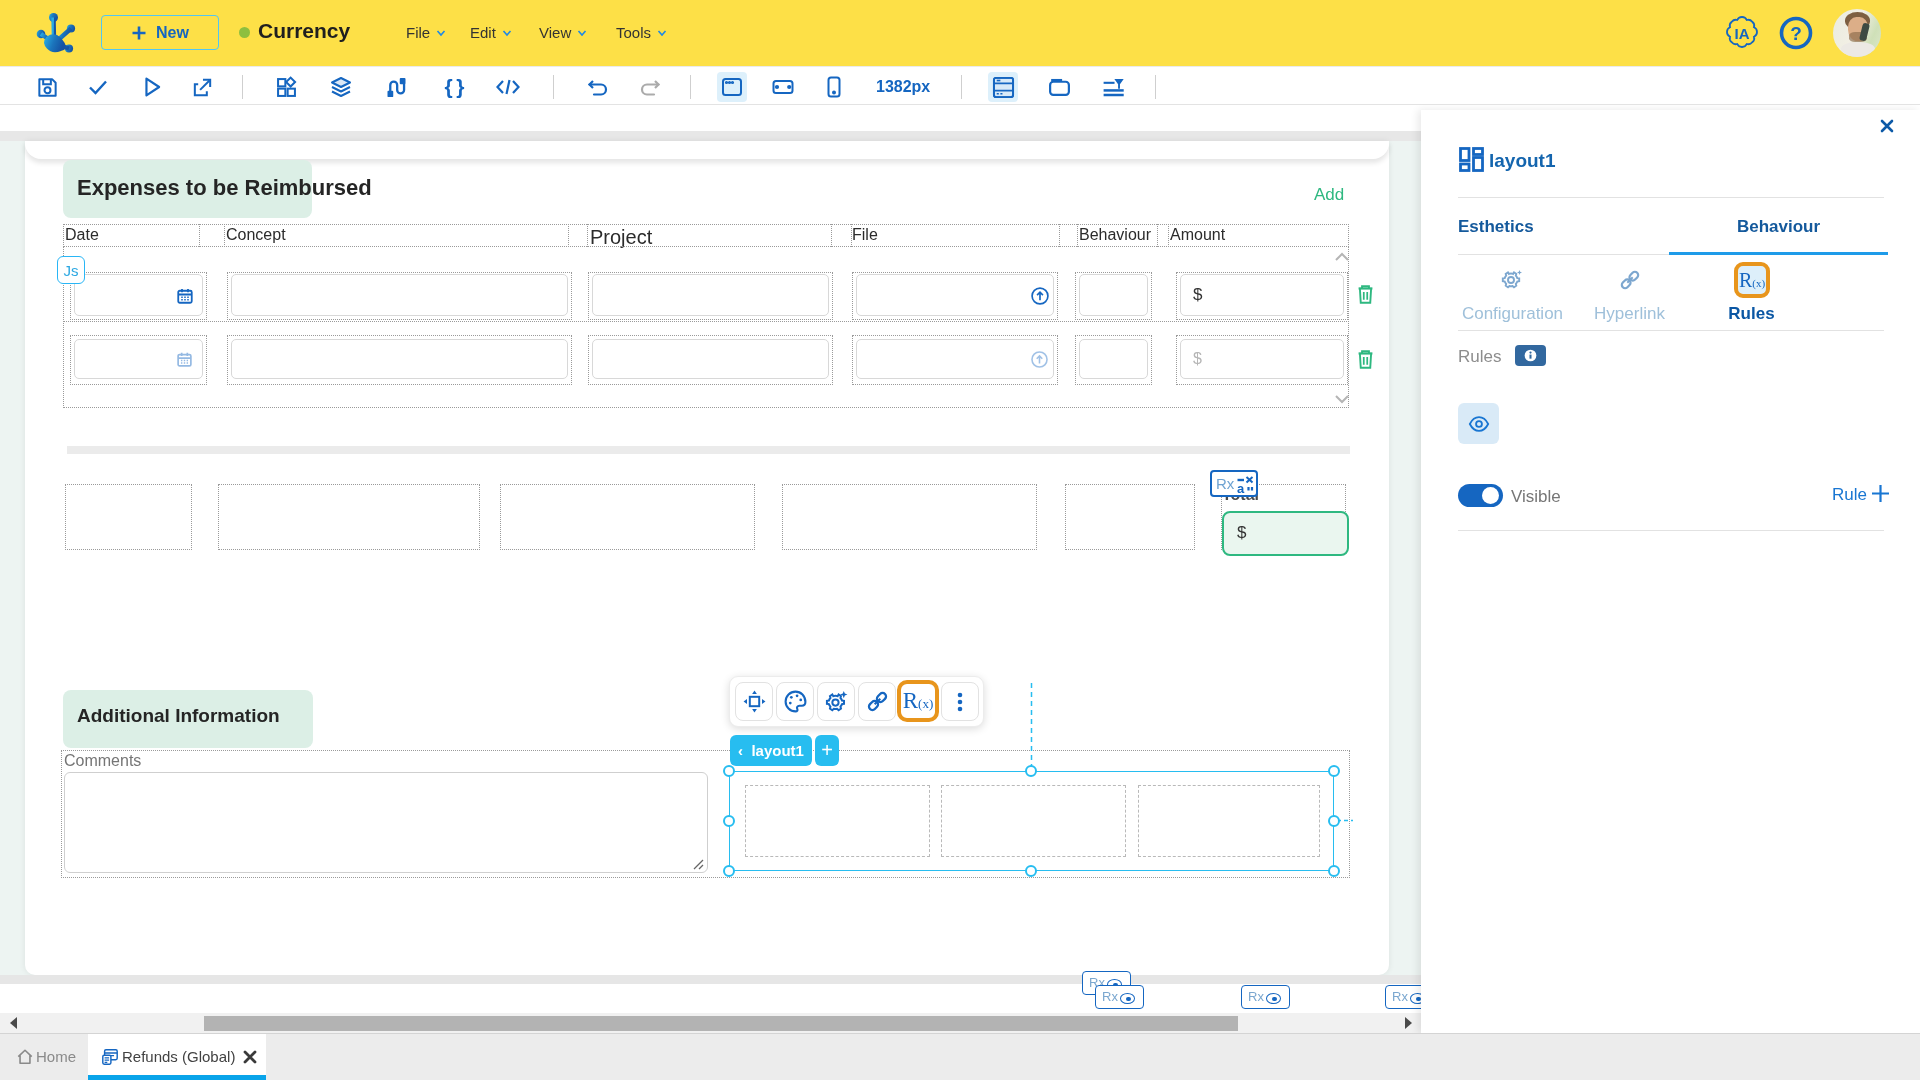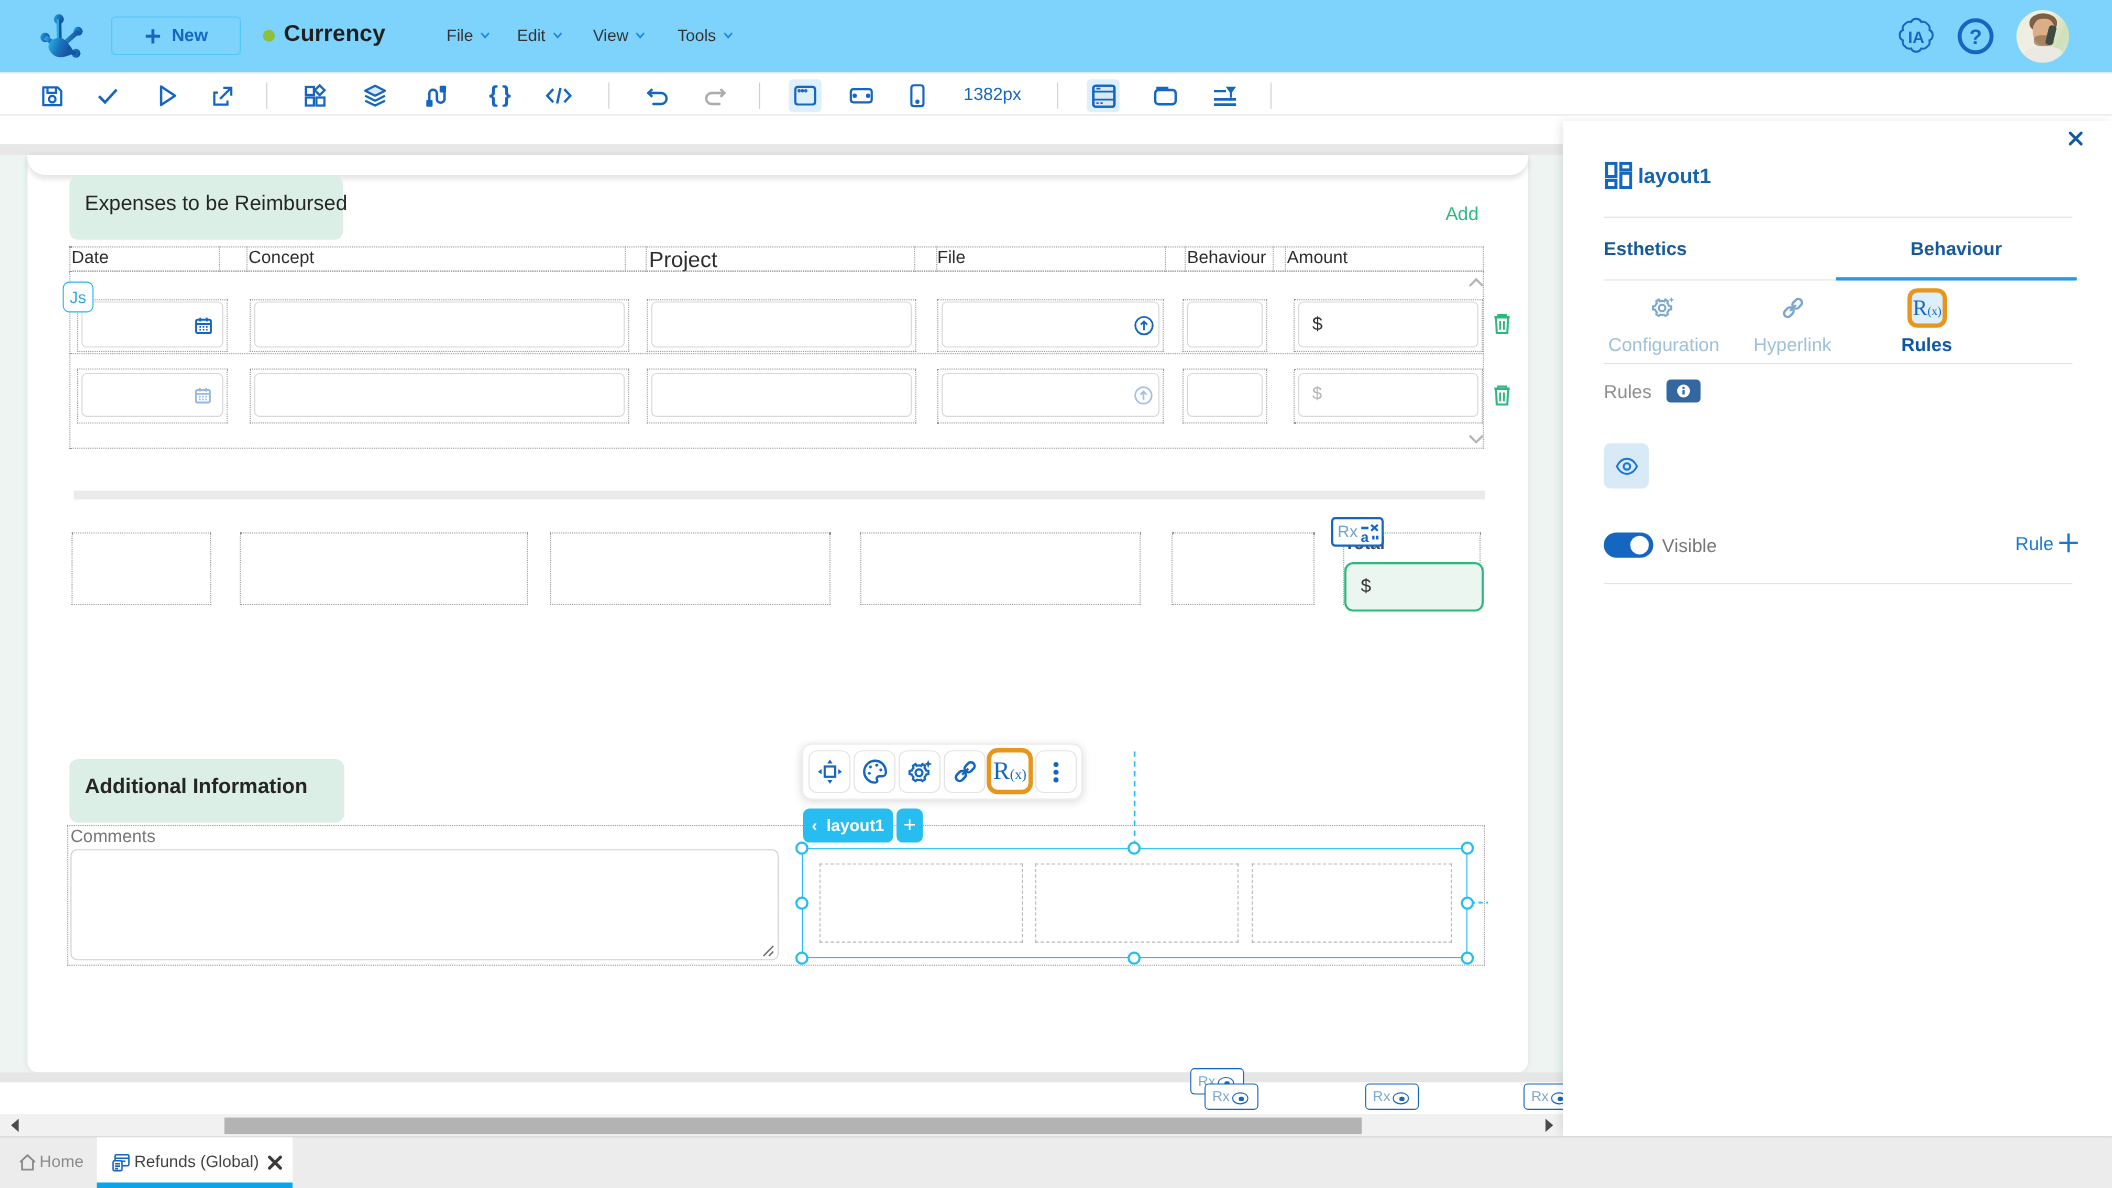--- a/index.html
+++ b/index.html
@@ -1,19 +1,19 @@
 <!DOCTYPE html>
 <html><head>
 <meta charset="utf-8">
 <style>
 * { margin:0; padding:0; box-sizing:border-box; }
 html,body { width:1920px; height:1080px; overflow:hidden; font-family:"Liberation Sans", sans-serif; background:#fff; }
 .abs { position:absolute; }
 
-#topbar { position:absolute; left:0; top:0; width:1920px; height:66px; background:#7dd3fc; z-index:30; }
+#topbar { position:absolute; left:0; top:0; width:1920px; height:66px; background:#fde047; z-index:30; }
 #toolbar { position:absolute; left:0; top:66px; width:1920px; height:39px; background:#fff; border-top:1px solid #ebebeb; border-bottom:1px solid #e3e3e3; z-index:30; }
 .menu-item { position:absolute; top:24px; font-size:15px; color:#333; }
 .chev { display:inline-block; margin-left:6px; width:9px; height:9px; position:relative; top:-1px; }
 .chev svg { display:block; }
 .tbtn { position:absolute; top:5px; width:30px; height:30px; display:flex; align-items:center; justify-content:center; }
 .tbtn.sel { background:#ddf0fb; border-radius:4px; }
 .tdiv { position:absolute; top:8px; width:1px; height:24px; background:#cfcfcf; }
 
 #canvas { position:absolute; left:0; top:105px; width:1421px; height:928px; background:#fff; overflow:hidden; }
 #grayband1 { position:absolute; left:0; top:26px; width:1421px; height:10px; background:#e7e7e7; }
@@ -46,21 +46,21 @@
 </head>
 <body>
 <div id="canvas">
   <div id="canvasbg"></div>
   <div id="grayband1"></div>
   <div id="page"></div>
   <div id="pagestrip"></div>
   <div id="content">
 
     <div class="hgreen" style="left:63px;top:55px;width:249px;height:58px;"></div>
-    <div class="abs" style="left:77px;top:70px;font-size:19px;font-weight:normal;color:#252525;">Expenses to be Reimbursed</div>
+    <div class="abs" style="left:77px;top:70px;font-size:22px;font-weight:bold;color:#252525;">Expenses to be Reimbursed</div>
     <div class="abs" style="left:1314px;top:80px;font-size:17px;color:#2eb880;">Add</div>
 
     <div class="dot" style="left:63px;top:119px;width:1286px;height:23px;"></div>
     <div style="position:absolute;left:199px;top:119px;width:0;height:23px;border-left:1px dotted #9a9a9a;"></div>
     <div style="position:absolute;left:224px;top:119px;width:0;height:23px;border-left:1px dotted #9a9a9a;"></div>
     <div style="position:absolute;left:568px;top:119px;width:0;height:23px;border-left:1px dotted #9a9a9a;"></div>
     <div style="position:absolute;left:587px;top:119px;width:0;height:23px;border-left:1px dotted #9a9a9a;"></div>
     <div style="position:absolute;left:831px;top:119px;width:0;height:23px;border-left:1px dotted #9a9a9a;"></div>
     <div style="position:absolute;left:851px;top:119px;width:0;height:23px;border-left:1px dotted #9a9a9a;"></div>
     <div style="position:absolute;left:1059px;top:119px;width:0;height:23px;border-left:1px dotted #9a9a9a;"></div>
@@ -406,21 +406,21 @@
         <circle cx="18.2" cy="12" r="1.1" fill="#1566c1"></circle>
         <circle cx="6" cy="12" r="1.1" fill="#1566c1"></circle>
       </svg>
     </div>
   <div class="tbtn" style="left:819px;">
       <svg width="24" height="24" viewBox="0 0 24 24" fill="none" stroke="#1566c1" stroke-width="2">
         <rect x="6.5" y="2.5" width="11" height="19" rx="2.5"></rect>
         <circle cx="12" cy="17.5" r="1" fill="#1566c1"></circle>
       </svg>
     </div>
-  <div class="abs" style="left:876px;top:11px;font-size:16px;color:#1566c1;">1382px</div>
+  <div class="abs" style="left:876px;top:11px;font-size:16px;color:#1566c1;font-weight:bold;">1382px</div>
   <div class="tdiv" style="left:961px;"></div>
   <div class="tbtn sel" style="left:988px;">
       <svg width="25" height="25" viewBox="0 0 24 24" fill="none" stroke="#1566c1" stroke-width="1.8">
         <rect x="2.8" y="2.8" width="18.4" height="18.4" rx="2" fill="#d8eaf8"></rect>
         <path d="M2.8 8 h18.4 M2.8 15 h18.4" stroke-width="1.6"></path>
         <path d="M5.5 5.3 h3.5" stroke-width="1.6"></path>
         <path d="M5.5 18 h2 M9 18 h2" stroke-width="1.6"></path>
         <rect x="2.8" y="2.8" width="18.4" height="18.4" rx="2"></rect>
       </svg>
     </div>

